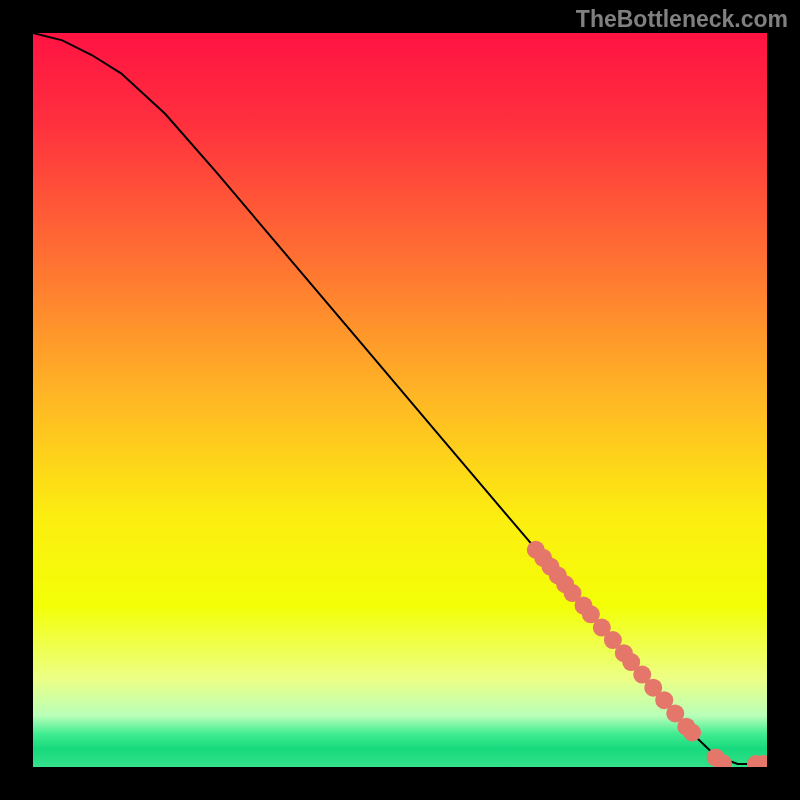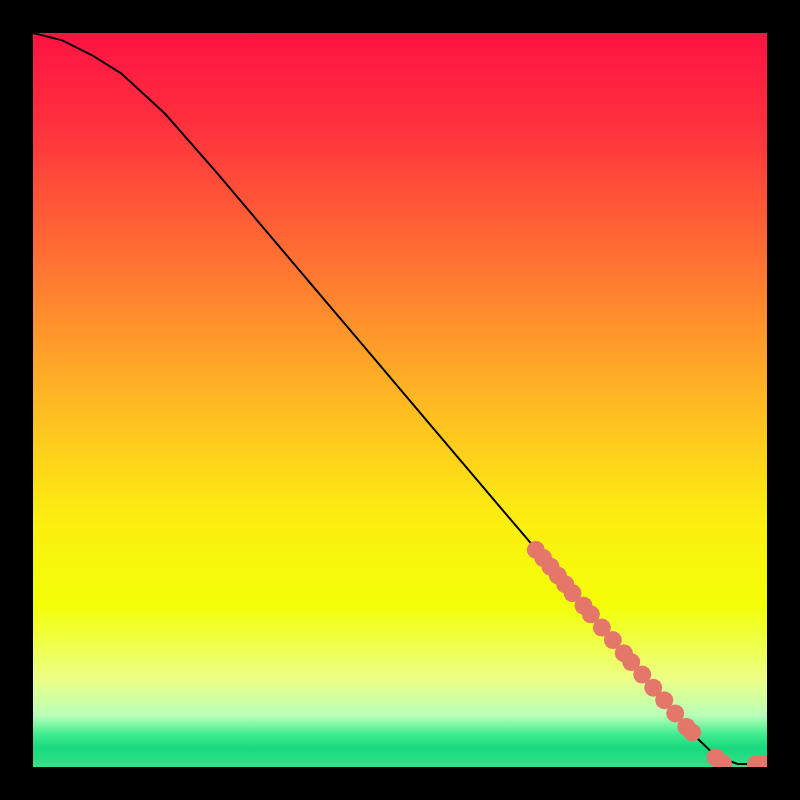--- a/index.html
+++ b/index.html
@@ -96,13 +96,14 @@
           <circle cx="642.25" cy="680.42" r="9" fill="#e4766a"></circle>
           <circle cx="653.26" cy="693.63" r="9" fill="#e4766a"></circle>
           <circle cx="659.13" cy="699.50" r="9" fill="#e4766a"></circle>
           <circle cx="682.62" cy="724.46" r="9" fill="#e4766a"></circle>
           <circle cx="689.96" cy="730.33" r="9" fill="#e4766a"></circle>
           <circle cx="722.99" cy="731.06" r="9" fill="#e4766a"></circle>
           <circle cx="730.33" cy="731.06" r="9" fill="#e4766a"></circle>
         </g>
     </svg>
   </div>
+  <div class="watermark">TheBottleneck.com</div>
 </div>
 
 </body></html>

